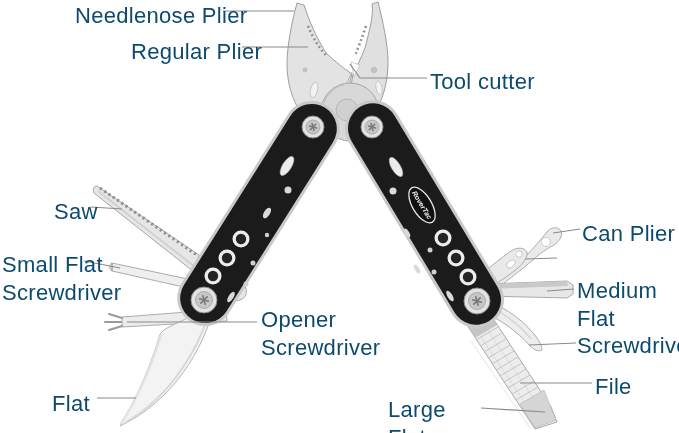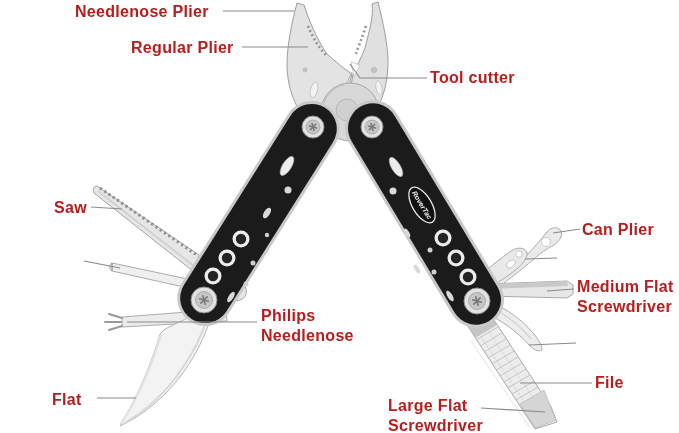--- a/index.html
+++ b/index.html
@@ -3,22 +3,22 @@
 <meta charset="utf-8">
 <style>
   html, body { margin:0; padding:0; background:#ffffff; }
   .stage {
     position:relative; width:679px; height:433px; overflow:hidden;
     background:#ffffff;
     font-family:"Liberation Sans", sans-serif;
   }
   .stage svg.art { position:absolute; left:0; top:0; }
   .label {
-    position:absolute; font-size:16px; line-height:1.25;
-    color:#b91c1c; letter-spacing:0.3px; white-space:nowrap;font-weight:bold;
+    position:absolute; font-size:22px; line-height:1.25;
+    color:#0c4a6e; letter-spacing:0.3px; white-space:nowrap;
   }
   .label.wrap { white-space:normal; }
   .lb-needlenose { left:75px;  top:2px;  }
   .lb-regular    { left:131px; top:38px; }
   .lb-wirecutter { left:430px; top:68px; }
   .lb-saw        { left:54px;  top:198px;}
   .lb-smallflat  { left:2px;   top:251px; width:112px; }
   .lb-philips    { left:261px; top:306px; width:112px; }
   .lb-knife      { left:52px;  top:390px;}
   .lb-canopener  { left:582px; top:220px;}
@@ -211,19 +211,20 @@
       <line x1="576" y1="343" x2="529" y2="345"></line>
       <line x1="592" y1="383" x2="520" y2="383"></line>
       <line x1="481" y1="408" x2="545" y2="412"></line>
     </g>
   </svg>
 
   <div class="label lb-needlenose">Needlenose Plier</div>
   <div class="label lb-regular">Regular Plier</div>
   <div class="label lb-wirecutter">Tool cutter</div>
   <div class="label lb-saw">Saw</div>
-  <div class="label wrap lb-philips">Philips Needlenose</div>
+  <div class="label wrap lb-smallflat">Small Flat Screwdriver</div>
+  <div class="label wrap lb-philips">Opener Screwdriver</div>
   <div class="label lb-knife">Flat</div>
   <div class="label lb-canopener">Can Plier</div>
   <div class="label wrap lb-mediumflat">Medium Flat Screwdriver</div>
   <div class="label lb-file">File</div>
   <div class="label wrap lb-largeflat">Large Flat Screwdriver</div>
 </div>
 
 </body></html>

